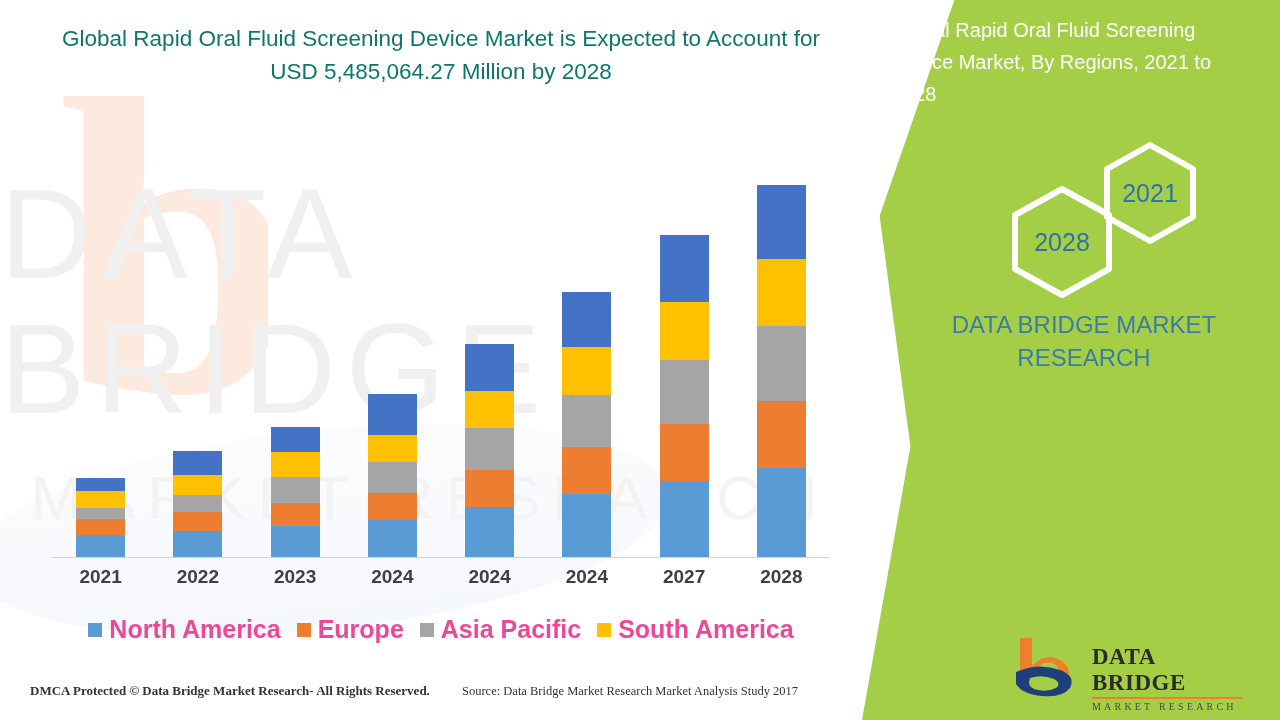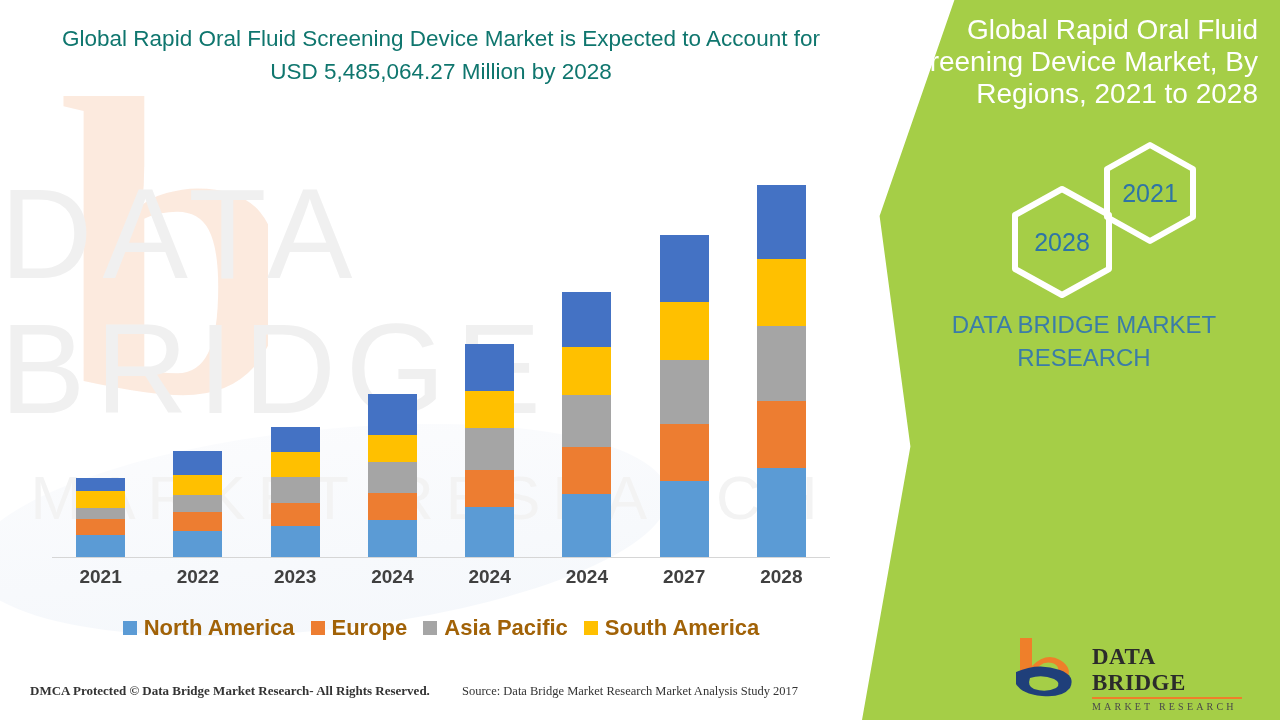--- a/index.html
+++ b/index.html
@@ -15,22 +15,22 @@
      color:#f2f2f2;user-select:none;}
   #watermark-text .l1{font-size:128px;letter-spacing:10px;font-weight:400;color:#f0f0f0;line-height:1.05;}
   #watermark-text .l2{font-size:62px;letter-spacing:12px;font-weight:400;color:#f3f3f3;margin-top:26px;}
   #wm-swoosh{position:absolute;left:-30px;top:430px;width:700px;height:200px;
      border-radius:50%;background:linear-gradient(180deg,#fafbfd 0%,#f4f7fb 100%);
      transform:rotate(-6deg);opacity:.9;}
 
   
   #green-panel{position:absolute;top:0;right:0;width:440px;height:720px;
      background:#a5ce47;clip-path:polygon(26% 0, 100% 0, 100% 100%, 5% 100%, 16% 62%, 9% 30%);}
-  #panel-title{position:absolute;top:14px;right:22px;width:366px;text-align:right;
-     color:#ffffff;font-size:28px;line-height:32px;font-weight:400;}
+  #panel-title{position:absolute;top:14px;right:22px;width:366px;
+     color:#ffffff;font-size:20px;line-height:32px;font-weight:400;}
   #hexes{position:absolute;top:140px;right:78px;width:200px;height:140px;}
   .hex{position:absolute;}
   .hex svg{display:block;}
   .hex span{position:absolute;inset:0;display:flex;align-items:center;justify-content:center;
      color:#2e74a6;font-size:25px;font-weight:400;}
   #hex-2021{left:100px;top:0;}
   #hex-2028{left:8px;top:44px;}
   #brand-line{position:absolute;top:308px;right:36px;width:320px;text-align:center;
      color:#3b7ca8;font-size:24px;line-height:33px;font-weight:400;}
 
@@ -56,21 +56,21 @@
   .seg{width:100%;}
 
   #xlabels{position:absolute;left:52px;top:566px;width:778px;
      display:flex;justify-content:space-around;}
   #xlabels span{width:97px;text-align:center;color:#404040;font-size:19px;font-weight:700;}
 
   #legend{position:absolute;left:52px;top:615px;width:778px;
      display:flex;align-items:center;justify-content:center;gap:16px;}
   .leg-item{display:flex;align-items:center;gap:7px;}
   .leg-swatch{width:14px;height:14px;display:block;}
-  .leg-label{font-size:22px;color:#a16207;font-weight:700;white-space:nowrap;}
+  .leg-label{font-size:25px;color:#ec4899;font-weight:700;white-space:nowrap;}
 
   #footer-left{position:absolute;left:30px;top:683px;font-family:"Liberation Serif",serif;
      font-size:13px;color:#333333;font-weight:700;}
   #footer-right{position:absolute;left:462px;top:684px;font-family:"Liberation Serif",serif;
      font-size:12.5px;color:#333333;}
 </style>
 </head>
 <body>
 
 <div id="wm-swoosh"></div>

